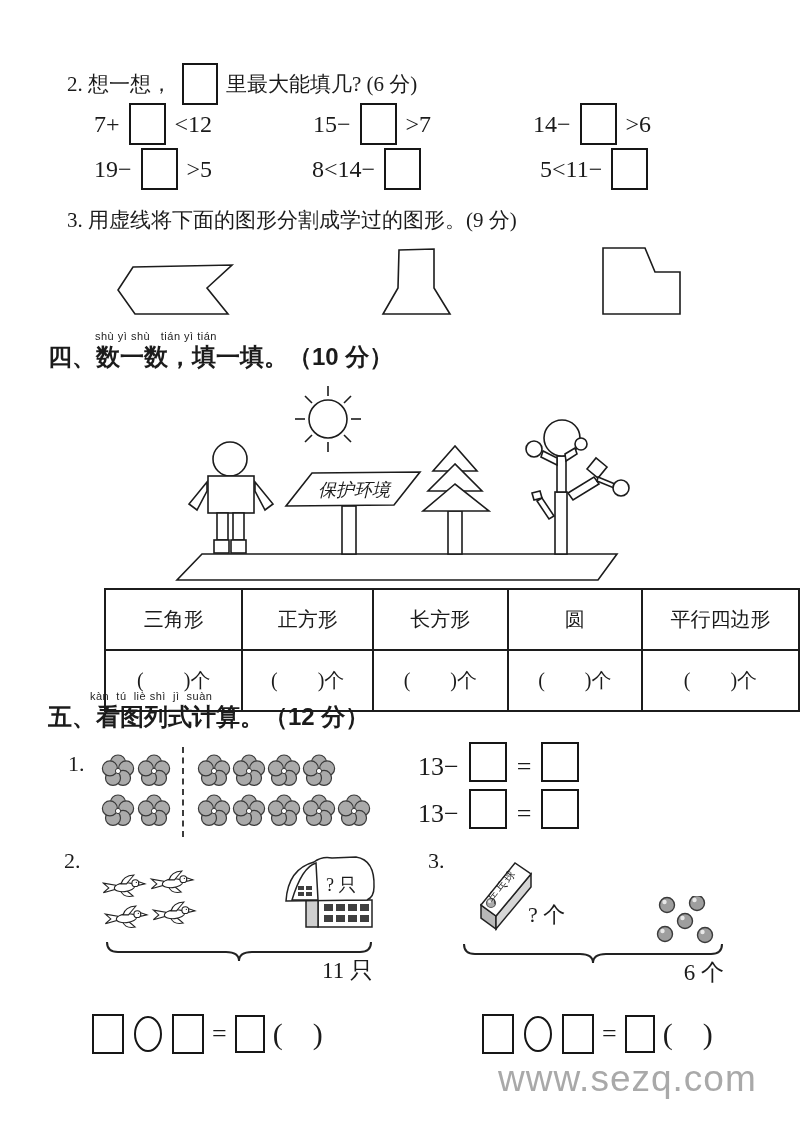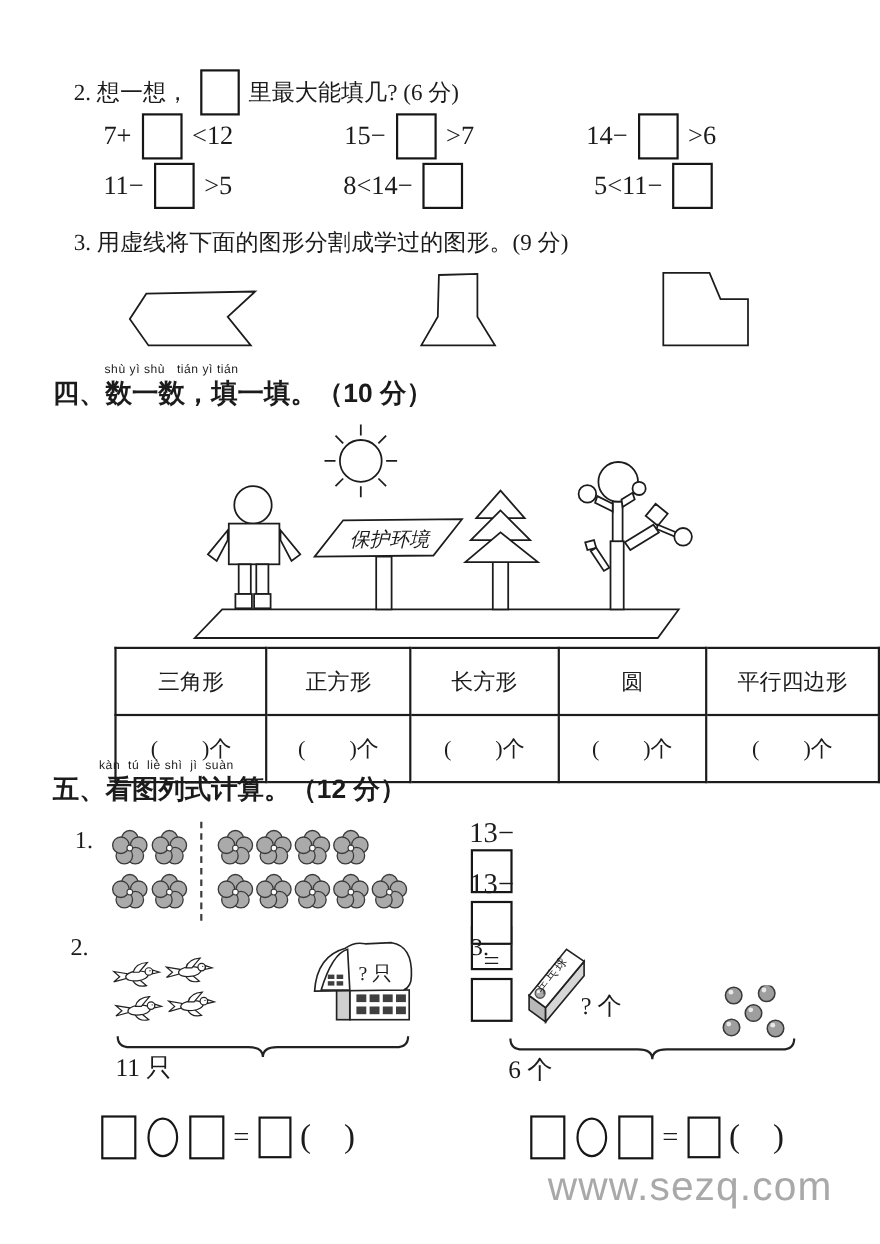--- a/index.html
+++ b/index.html
@@ -8,35 +8,35 @@
   .abs{position:absolute;}
   .qhead{font-size:21px;display:flex;align-items:center;white-space:pre;}
   .sechead{font-family:"Liberation Sans","DejaVu Sans",sans-serif;font-weight:bold;
            font-size:24px;white-space:pre;}
   .pinyin{font-family:"Liberation Sans","DejaVu Sans",sans-serif;font-size:11px;
           letter-spacing:.5px;color:#222;white-space:pre;}
   .expr{display:flex;align-items:center;font-size:24px;white-space:pre;}
   .bx{display:inline-block;border:2.5px solid #161616;background:#fff;}
   .hbx{width:32px;height:38px;margin:0 8px 0 10px;}
   .exbx{width:33px;height:38px;margin:0 9px;}
-  .eq{display:flex;align-items:center;font-size:26px;white-space:pre;flex-direction:column;}
+  .eq{display:flex;align-items:flex-end;font-size:26px;white-space:pre;}
   .eqbx{width:34px;height:36px;margin:0 10px;}
   .divider{border-left:2px dashed #3c3c3c;width:0;}
   table.cnt{border-collapse:collapse;table-layout:fixed;}
   table.cnt td{border:2px solid #1c1c1c;text-align:center;vertical-align:middle;
                font-size:20px;white-space:pre;padding:16px;}
   .ansrow{display:flex;align-items:center;font-size:26px;}
   .abx{width:28px;height:36px;}
   .abx2{width:26px;height:34px;}
   .acirc{display:inline-block;width:24px;height:32px;border:2.5px solid #161616;
          border-radius:50%;background:#fff;margin:0 10px;}
   .aeq{margin:0 8px;}
   .aparen{font-size:30px;}
   .agap{display:inline-block;width:30px;}
-  .bracelabel{text-align:left;font-size:23px;white-space:pre;}
+  .bracelabel{text-align:right;font-size:23px;white-space:pre;}
   .itemnum{font-size:22px;}
   .watermark{font-family:"Liberation Sans","DejaVu Sans",sans-serif;font-size:37px;
              color:#a9a9a9;letter-spacing:1px;white-space:pre;}
   svg{display:block;}
   .qmark{font-size:22px;white-space:pre;}
 </style>
 </head>
 <body>
 
 <div class="page">
@@ -57,21 +57,21 @@
     <span>15−</span>
     <span class="bx exbx"></span>
     <span>&gt;7</span>
   </div>
   <div class="abs expr" style="left:533px;top:103px;">
     <span>14−</span>
     <span class="bx exbx"></span>
     <span>&gt;6</span>
   </div>
   <div class="abs expr" style="left:94px;top:148px;">
-    <span>11−</span>
+    <span>19−</span>
     <span class="bx exbx"></span>
     <span>&gt;5</span>
   </div>
   <div class="abs expr" style="left:312px;top:148px;">
     <span>8&lt;14−</span>
     <span class="bx exbx"></span>
     <span></span>
   </div>
   <div class="abs expr" style="left:540px;top:148px;">
     <span>5&lt;11−</span>

